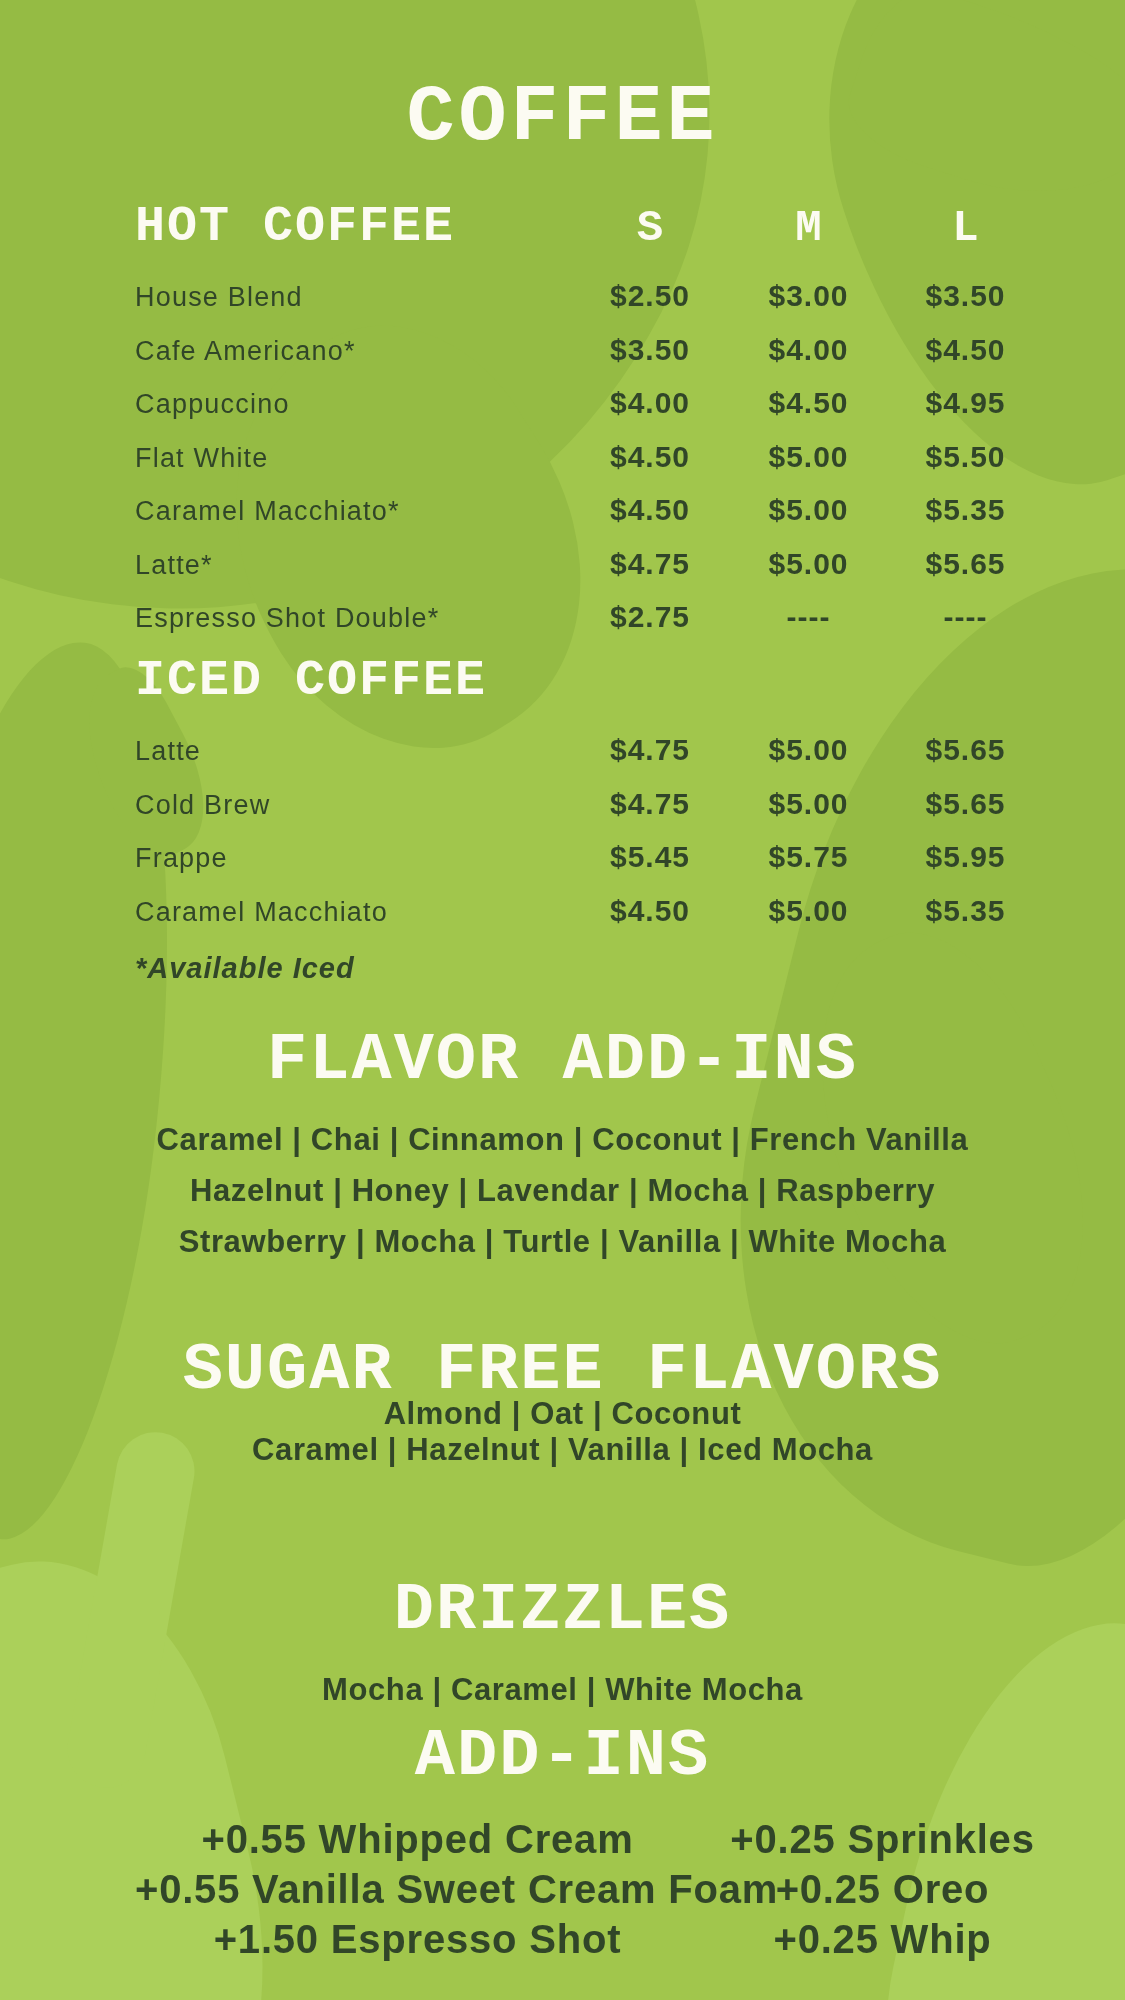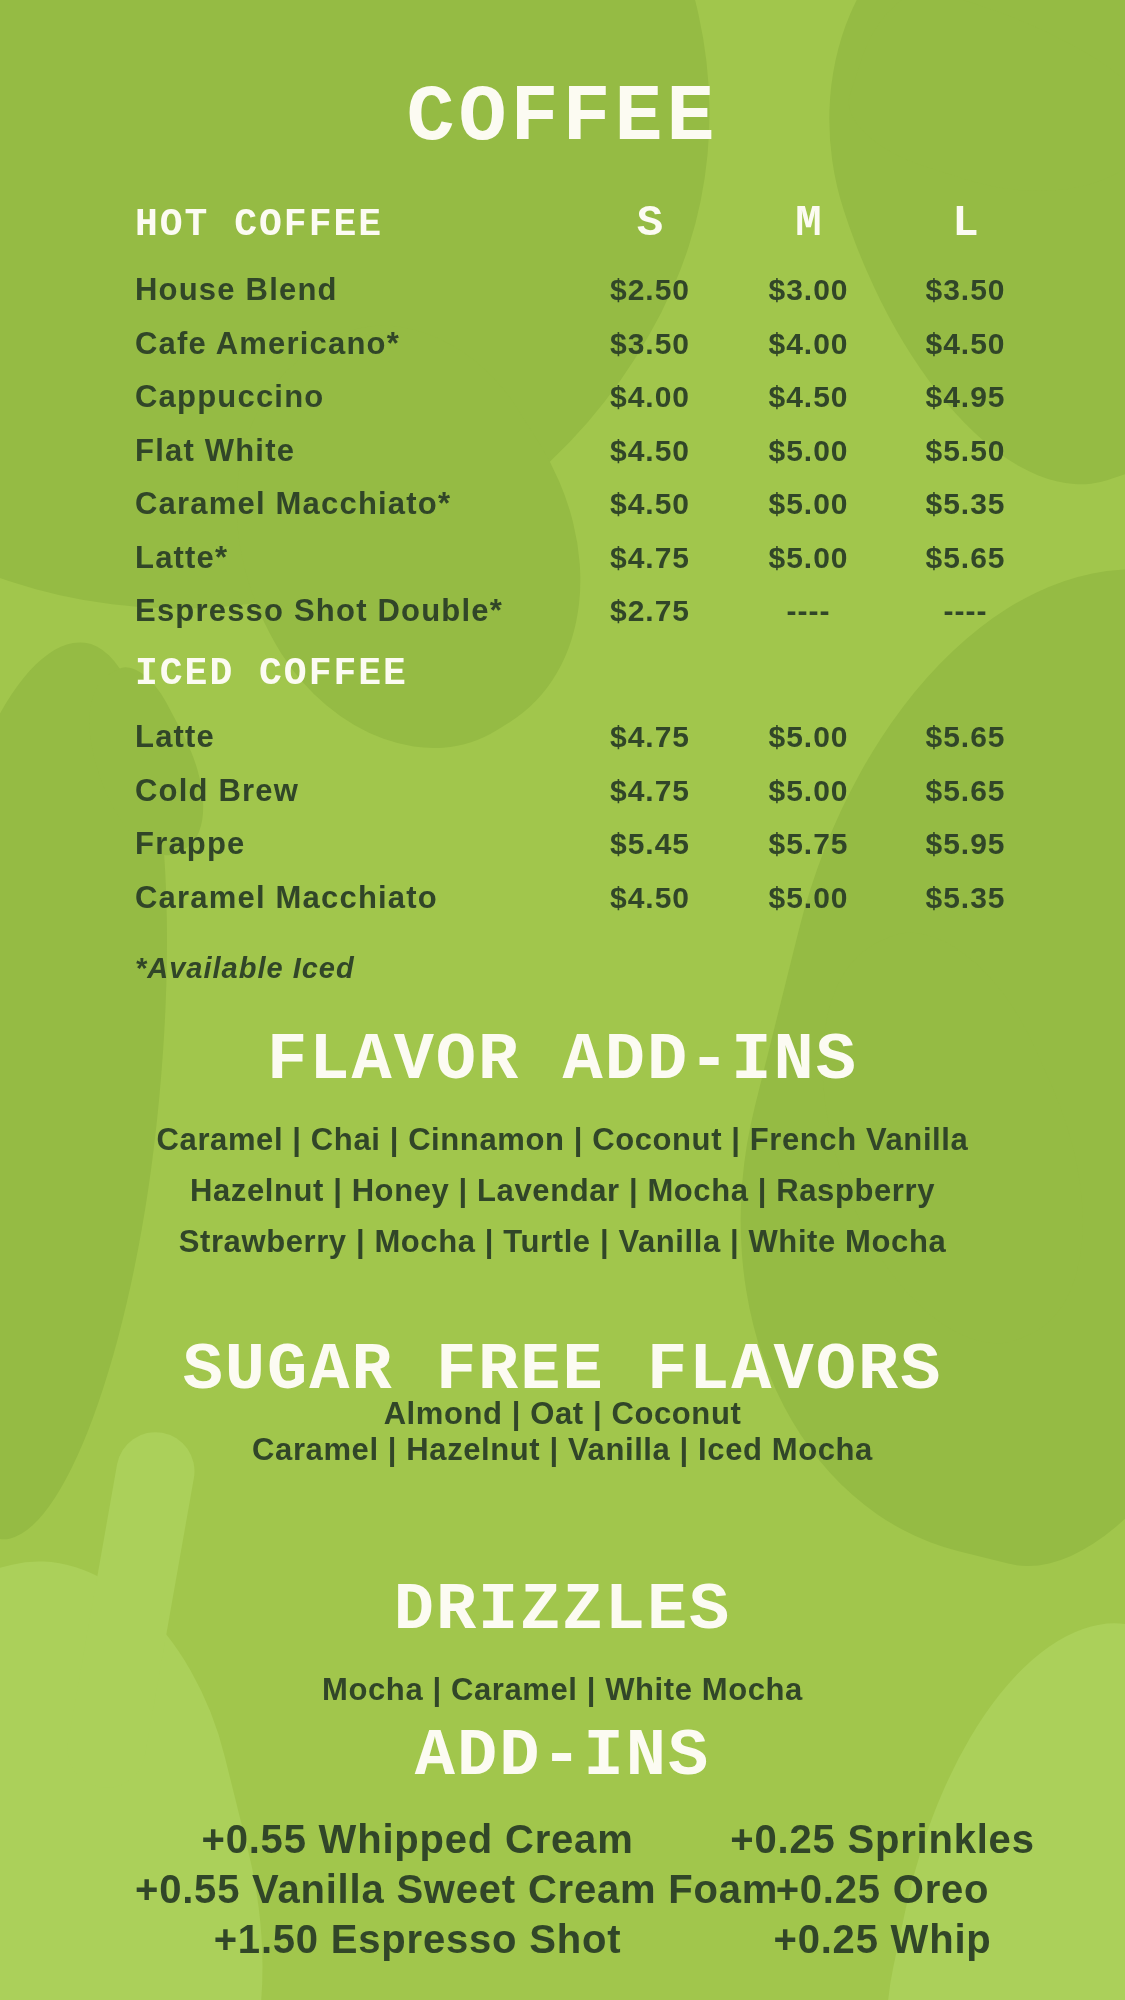--- a/index.html
+++ b/index.html
@@ -52,28 +52,28 @@
   }
 
   .table-wrap { position: absolute; left: 135px; width: 910px; }
   .hot-wrap   { top: 198px; }
   .iced-wrap  { top: 652px; }
 
   .table-header {
     display: grid; grid-template-columns: 435px 160px 157px 157px;
     align-items: baseline; margin-bottom: 24px;
   }
-  .table-heading { font-size: 38px; letter-spacing: 2px; white-space: nowrap; }
+  .table-heading { font-size: 50px; letter-spacing: 2px; white-space: nowrap; }
   .size-label { font-size: 44px; text-align: center; }
 
   .price-row {
     display: grid; grid-template-columns: 435px 160px 157px 157px;
     align-items: baseline; height: 53.5px;
   }
-  .item-name { font-size: 31px; font-weight: bold; letter-spacing: 1.2px; white-space: nowrap; }
+  .item-name { font-size: 27px; font-weight: normal; letter-spacing: 1.2px; white-space: nowrap; }
   .price { font-size: 30px; font-weight: bold; letter-spacing: 1px; text-align: center; }
 
   .footnote {
     position: absolute; left: 135px; top: 952px;
     font-size: 29px; font-weight: bold; font-style: italic; letter-spacing: 1px;
   }
 
   .center-section { position: absolute; left: 0; right: 0; text-align: center; }
   .center-heading { font-size: 67px; letter-spacing: 2px; margin-bottom: 16px; }
   .center-line { font-size: 31px; font-weight: bold; letter-spacing: 0.6px; line-height: 51px; }

